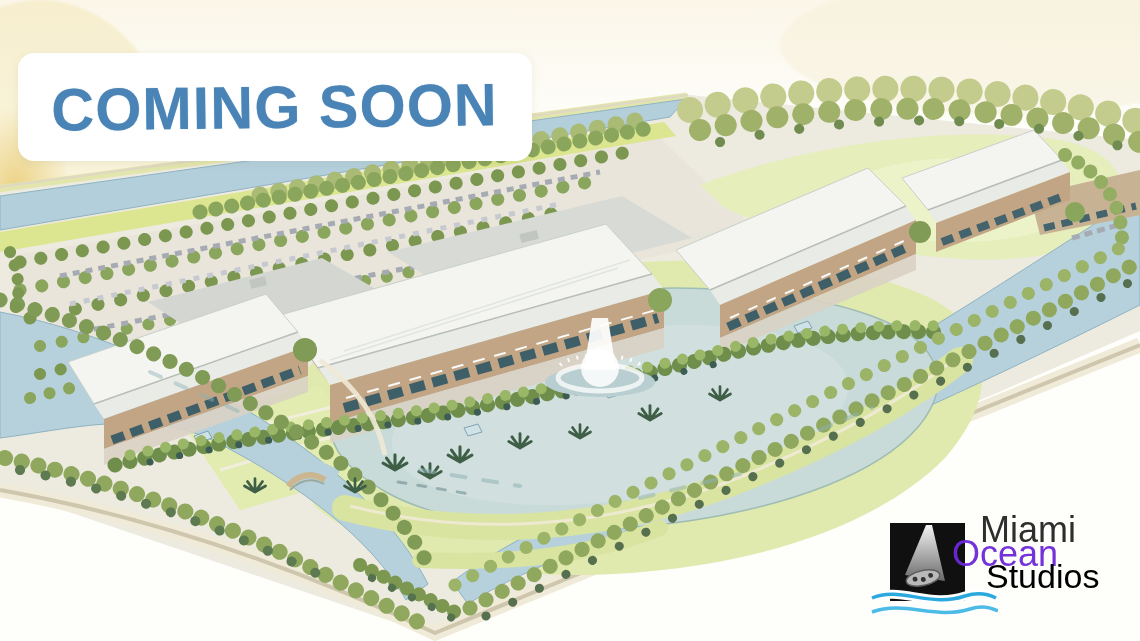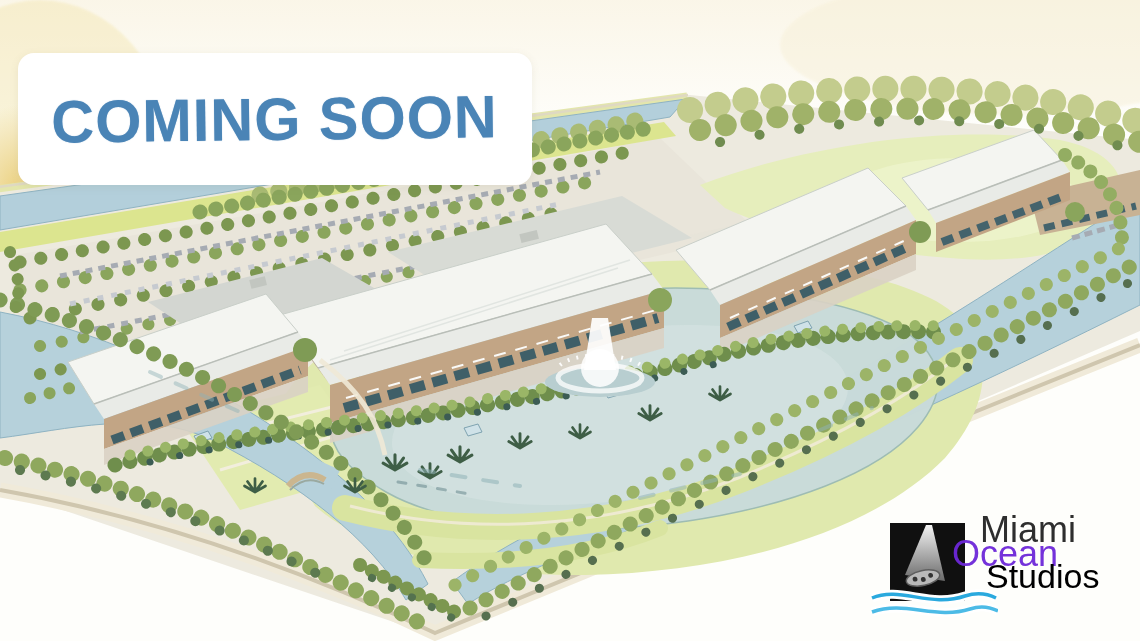--- a/index.html
+++ b/index.html
@@ -3,21 +3,21 @@
 <meta charset="utf-8">
 <style>
   html,body{margin:0;padding:0;background:#ffffff;}
   .stage{
     position:relative;width:1140px;height:641px;overflow:hidden;
     background:#fefefb;font-family:"Liberation Sans",sans-serif;
   }
   .stage svg.scene{position:absolute;left:0;top:0;}
   
   .banner{
-    position:absolute;left:18px;top:53px;width:514px;height:132px;
+    position:absolute;left:18px;top:53px;width:514px;height:108px;
     background:#ffffff;border-radius:16px;
     box-shadow:0 2px 8px rgba(120,110,70,.10);
     display:flex;align-items:center;justify-content:center;
   }
   .banner .banner-text{
     font-weight:800;font-size:60px;letter-spacing:1px;color:#4a84b6;
     transform:rotate(-0.7deg) scaleX(.99);
     white-space:nowrap;
     text-shadow:0 0 1px rgba(74,132,182,.55);
   }

